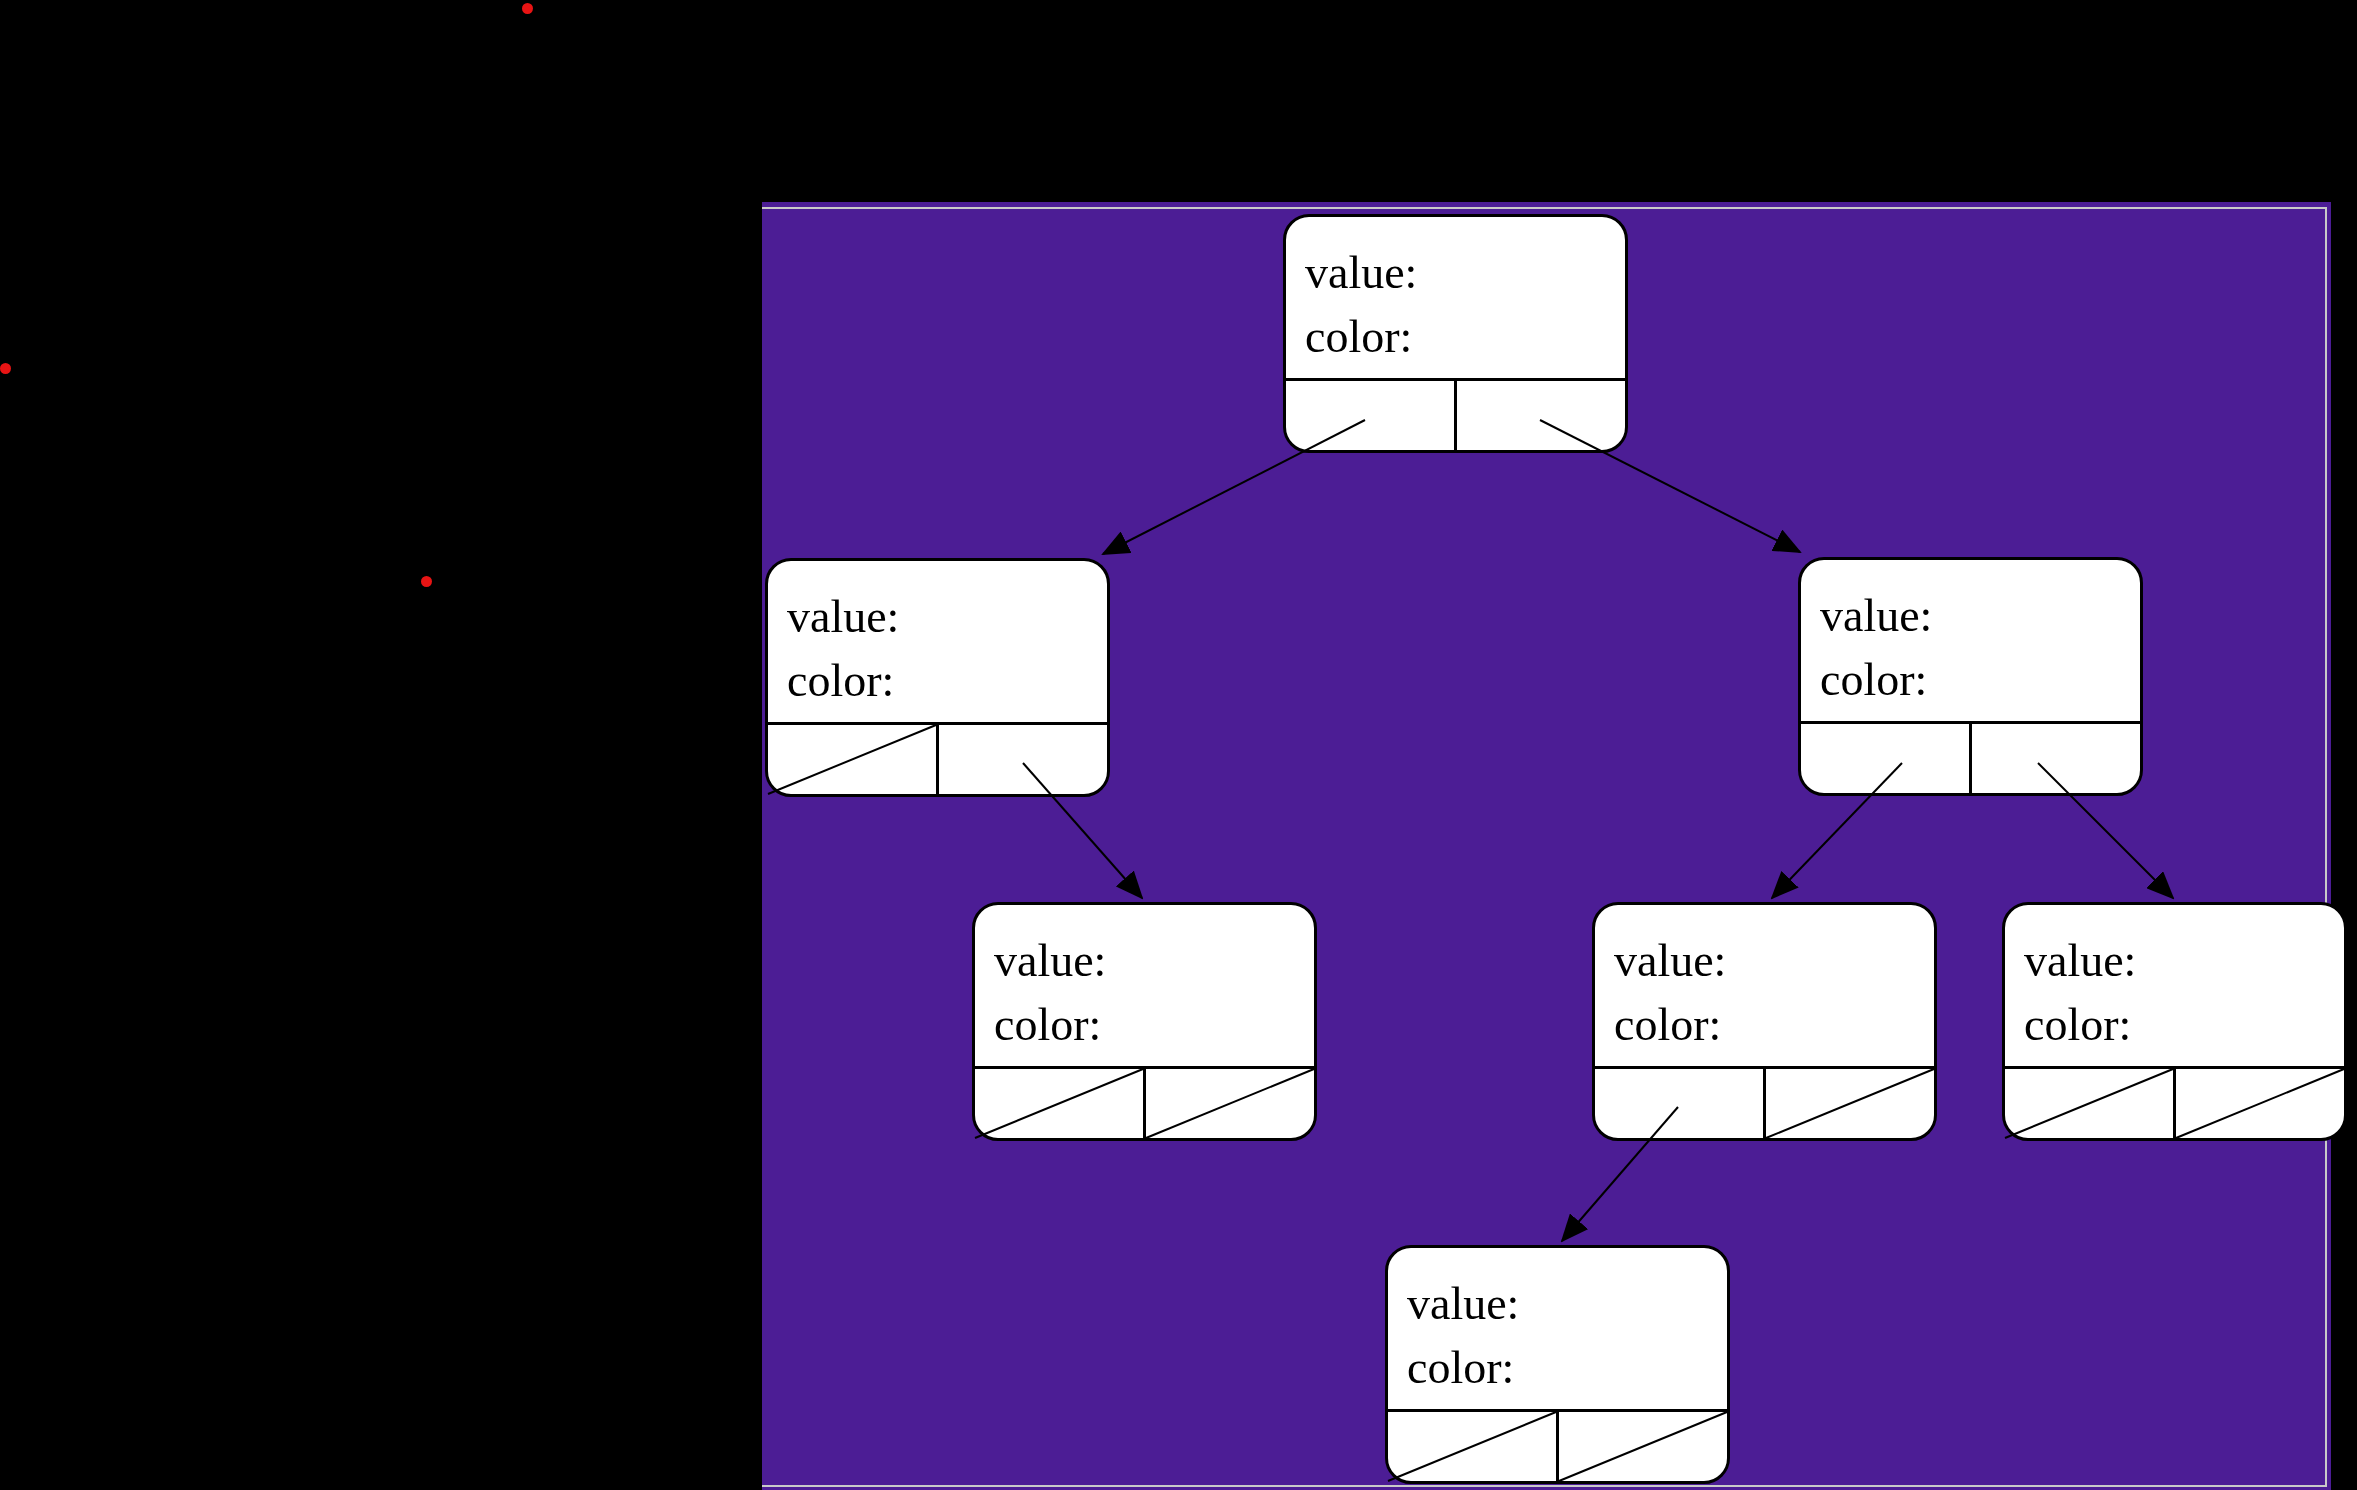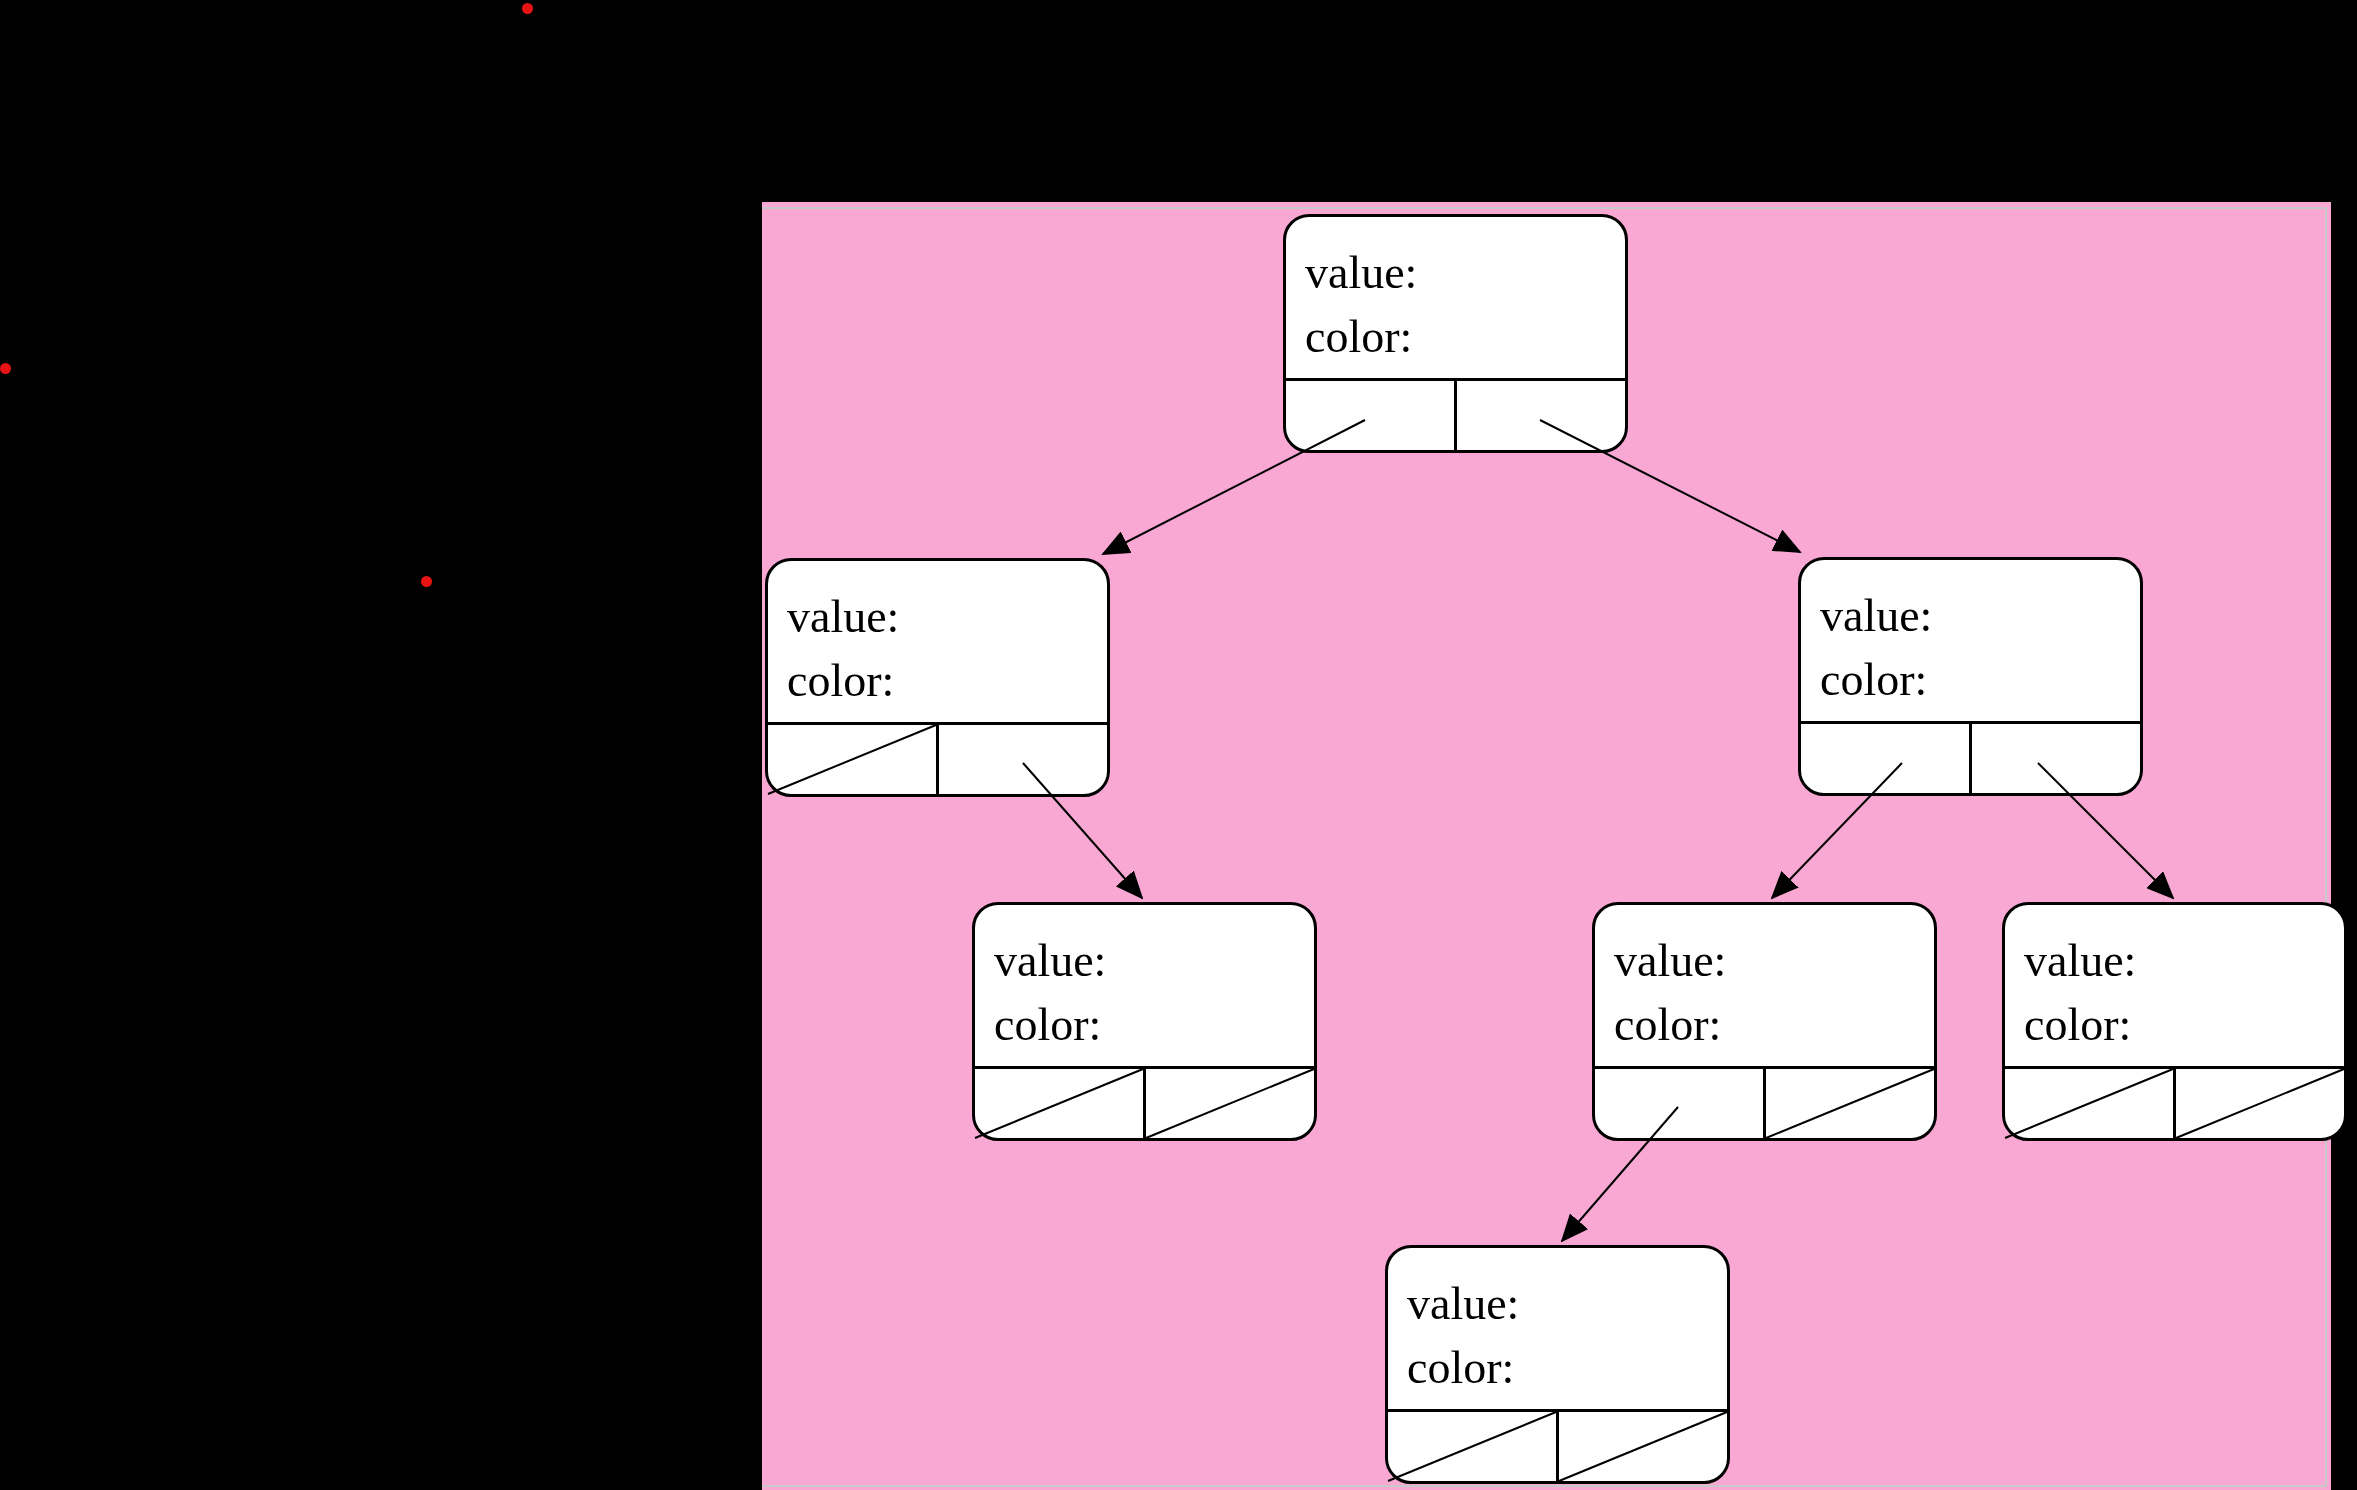--- a/index.html
+++ b/index.html
@@ -10,21 +10,21 @@
     background: #000;
     overflow: hidden;
     font-family: "Liberation Serif", "DejaVu Serif", serif;
   }
   .page {
     position: absolute;
     left: 762px;
     top: 202px;
     width: 1569px;
     height: 1288px;
-    background: #f9a8d4;
+    background: #4c1d95;
   }
   .page-border {
     position: absolute;
     left: 0;
     top: 5px;
     right: 4px;
     bottom: 3px;
     border: 2px solid #c9c9c9;
     border-left: none;
   }

